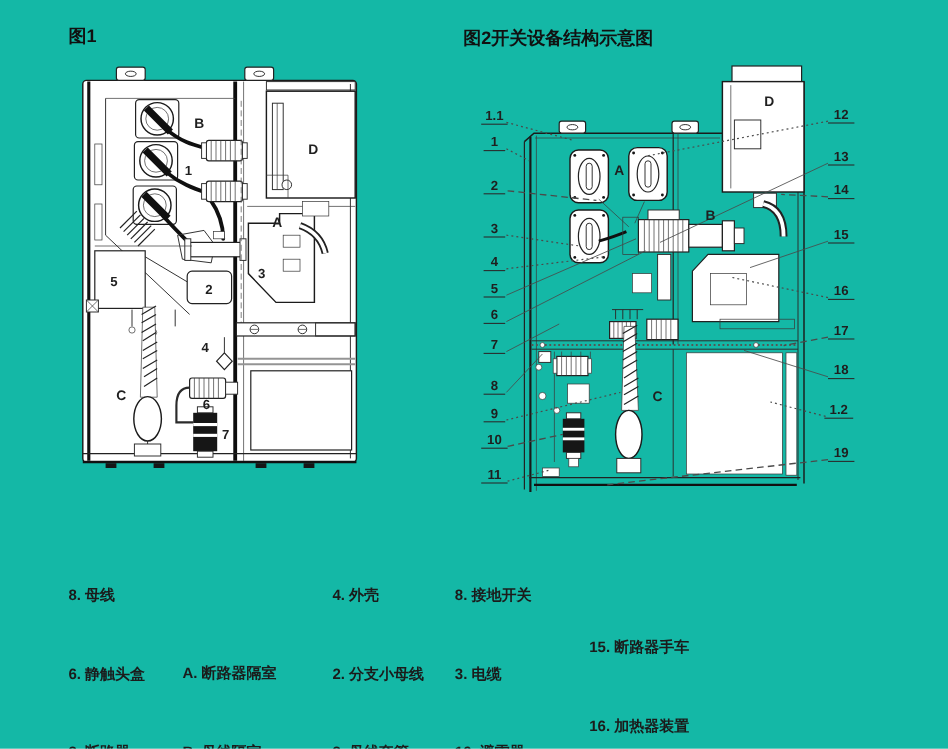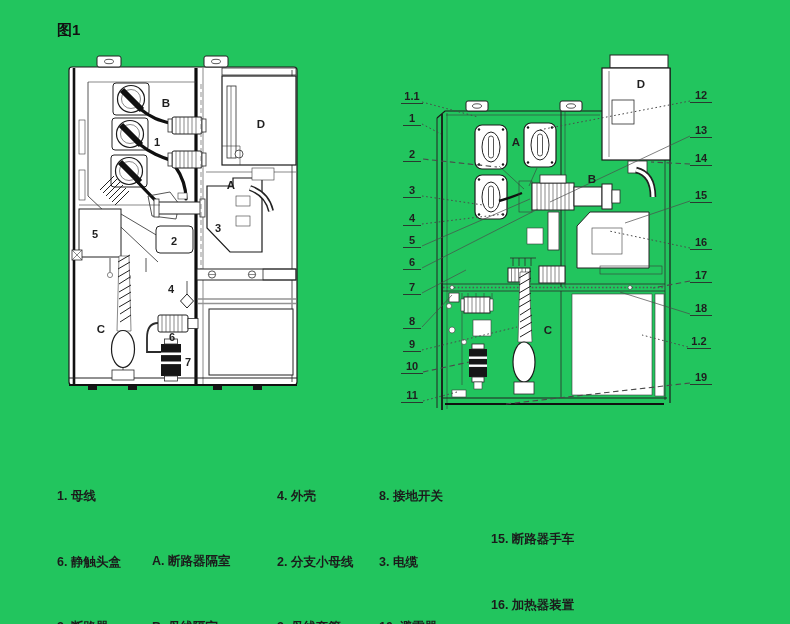--- a/index.html
+++ b/index.html
@@ -1,17 +1,17 @@
 <!DOCTYPE html>
 <html><head>
 <meta charset="utf-8">
 <style>
   html,body{margin:0;padding:0;background:#e8e8e8;}
   .page{
-    position:relative;width:790px;height:624px;background:#22c55e;overflow:hidden;
+    position:relative;width:790px;height:624px;background:#14b8a6;overflow:hidden;
     font-family:"Liberation Sans","DejaVu Sans",sans-serif;color:#1b1b1b;
   }
   .t1{position:absolute;font-size:15px;font-weight:700;color:#111;white-space:pre;}
   .col{position:absolute;font-size:12.5px;font-weight:700;color:#1b1b1b;line-height:21.7px;white-space:pre;}
   .fig{position:absolute;}
   
   .s06{stroke:#3a3a3a;stroke-width:.6;fill:none}
   .s08{stroke:#2b2b2b;stroke-width:.8;fill:none}
   .s10{stroke:#222;stroke-width:1;fill:none}
   .s12{stroke:#1b1b1b;stroke-width:1.2;fill:none}
@@ -30,20 +30,21 @@
     font-family:"Liberation Sans","DejaVu Sans",sans-serif;}
   text.cl{font-size:11.5px;font-weight:700;fill:#1f1f1f;text-anchor:middle;
     font-family:"Liberation Sans","DejaVu Sans",sans-serif;}
 </style>
 </head>
 <body>
 
 <div class="page">
 
   <div class="t1" style="left:57px;top:21px">图1</div>
+  <div class="t1" style="left:386px;top:23px">图2开关设备结构示意图</div>
 
   <svg class="fig" style="left:40px;top:45px;width:270px;height:350px" viewBox="40 45 270 350">
     <defs>
       <pattern id="xhA" width="4" height="4" patternUnits="userSpaceOnUse" patternTransform="rotate(45)">
         <rect width="4" height="4" fill="#fff"></rect>
           <line x1="0" y1="0" x2="0" y2="4" stroke="#2a2a2a" stroke-width="1.4"></line>
       </pattern>
       <pattern id="xhB" width="3" height="3" patternUnits="userSpaceOnUse" patternTransform="rotate(45)">
         <rect width="3" height="3" fill="#fff"></rect>
           <line x1="0" y1="0" x2="0" y2="3" stroke="#141414" stroke-width="2"></line>
@@ -494,21 +495,21 @@
       <text class="cn" x="699" y="345">1.2</text>
       <text class="cn" x="701" y="381">19</text>
       <text class="cl" x="516" y="146">A</text>
       <text class="cl" x="592" y="183">B</text>
       <text class="cl" x="548" y="334">C</text>
       <text class="cl" x="641" y="88">D</text>
     </g>
   </svg>
 
   <div class="col" style="left:57px;top:443px">
-    <div>1. 母线</div>
+    <div>8. 母线</div>
     <div>6. 静触头盒</div>
     <div>3. 断路器</div>
     
     
     
     
   </div>
 
   <div class="col" style="left:152px;top:508px">
     <div>A. 断路器隔室</div>

